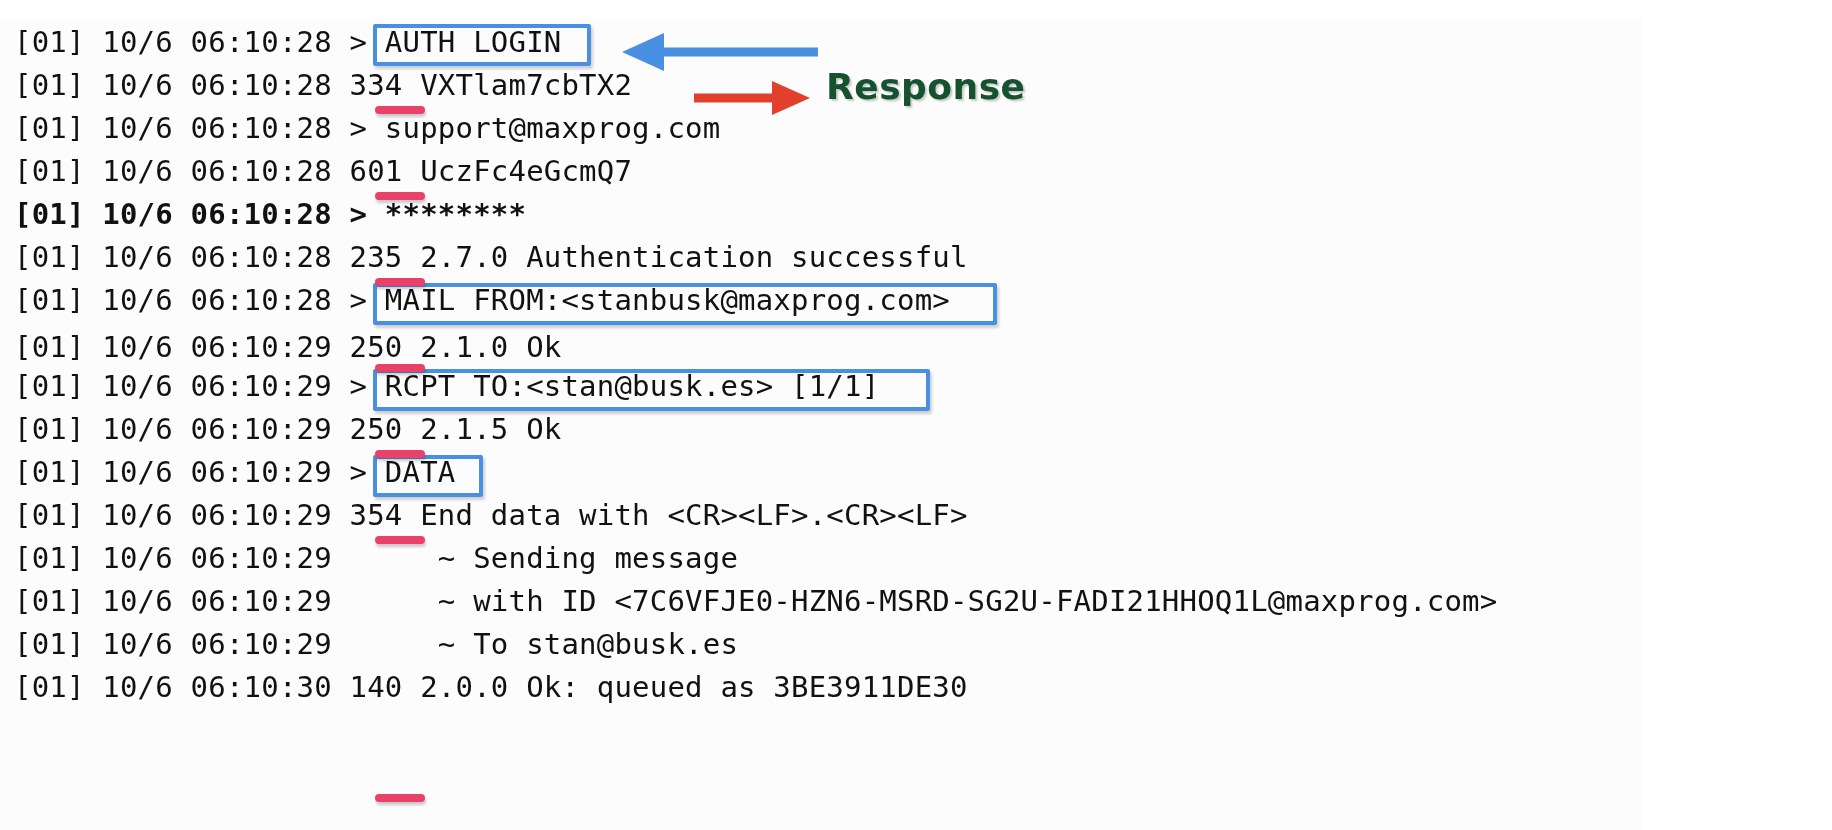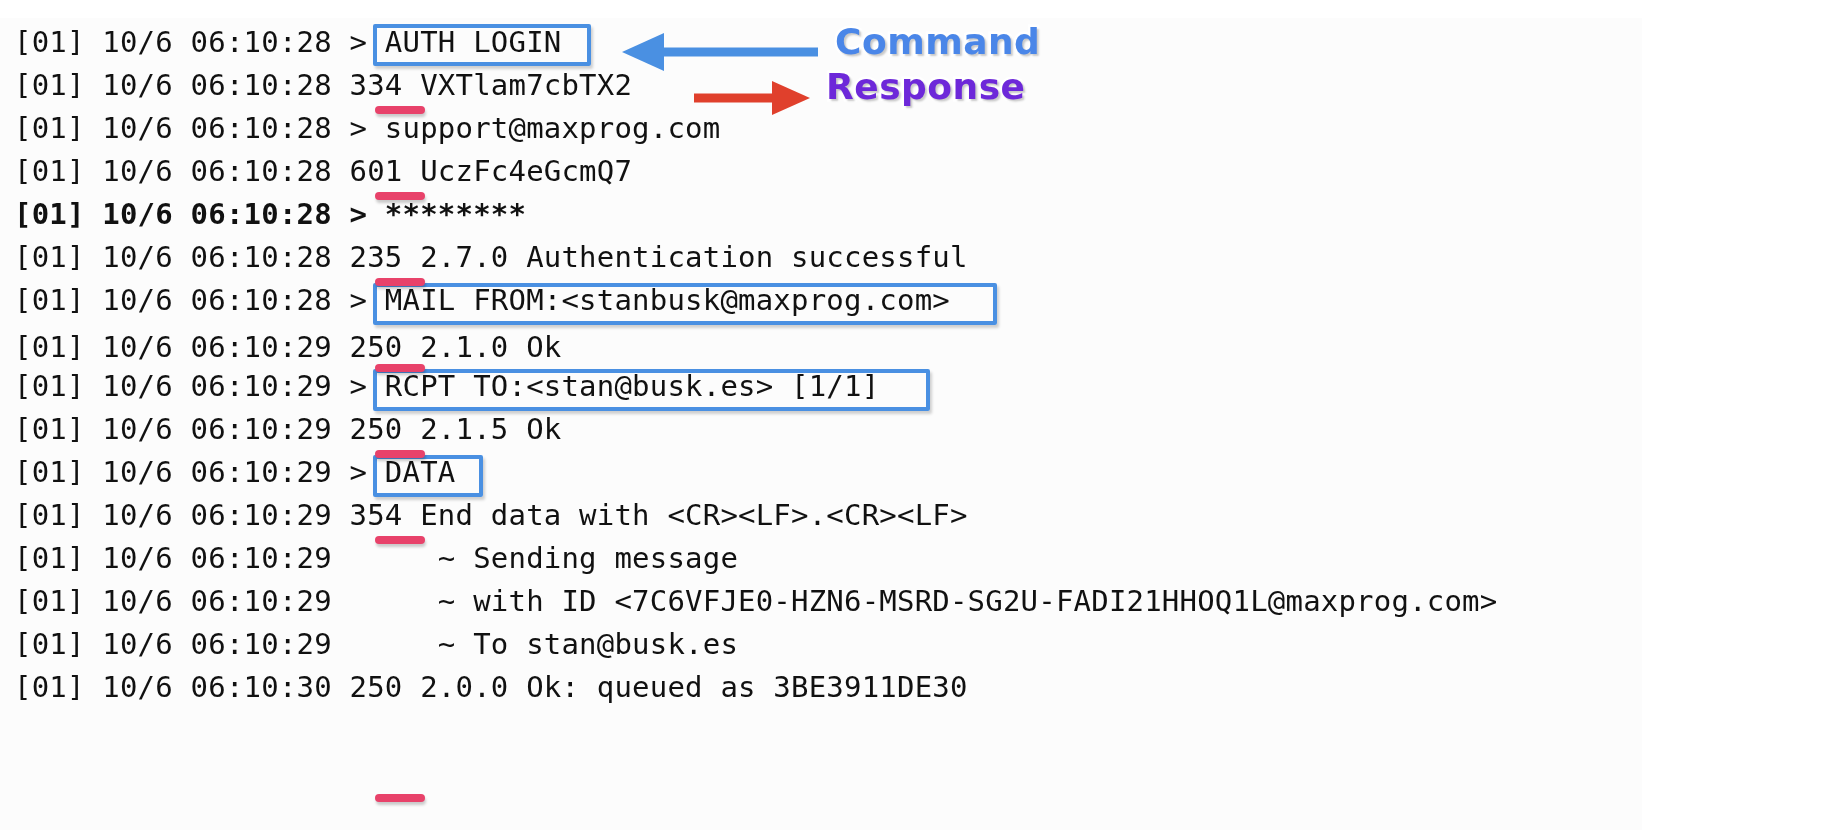--- a/index.html
+++ b/index.html
@@ -65,21 +65,21 @@
     font-weight: bold;
     font-size: 36px;
     letter-spacing: 0.5px;
     white-space: nowrap;
     -webkit-text-stroke: 5px #ffffff;
     paint-order: stroke fill;
     text-shadow:
        2px 2px 2px rgba(0,0,0,0.22);
   }
   .legend-label.command  { color: #4a86e8; }
-  .legend-label.response { color: #6d28d9; }
+  .legend-label.response { color: #14532d; }
 
   .arrow-svg {
     position: absolute;
     overflow: visible;
   }
   .arrow-svg .shaft-blue { stroke: #4a90e2; }
   .arrow-svg .head-blue  { fill: #4a90e2; }
   .arrow-svg .shaft-red  { stroke: #e0402c; }
   .arrow-svg .head-red   { fill: #e0402c; }
 </style>
@@ -97,21 +97,21 @@
       <div class="line" style="top: 218px;"><span class="prefix">[01] 10/6 06:10:28 </span><span class="body">235 2.7.0 Authentication successful</span></div>
       <div class="line" style="top: 261px;"><span class="prefix">[01] 10/6 06:10:28 </span><span class="body">&gt; MAIL FROM:&lt;stanbusk@maxprog.com&gt;</span></div>
       <div class="line" style="top: 308px;"><span class="prefix">[01] 10/6 06:10:29 </span><span class="body">250 2.1.0 Ok</span></div>
       <div class="line" style="top: 347px;"><span class="prefix">[01] 10/6 06:10:29 </span><span class="body">&gt; RCPT TO:&lt;stan@busk.es&gt; [1/1]</span></div>
       <div class="line" style="top: 390px;"><span class="prefix">[01] 10/6 06:10:29 </span><span class="body">250 2.1.5 Ok</span></div>
       <div class="line" style="top: 433px;"><span class="prefix">[01] 10/6 06:10:29 </span><span class="body">&gt; DATA</span></div>
       <div class="line" style="top: 476px;"><span class="prefix">[01] 10/6 06:10:29 </span><span class="body">354 End data with &lt;CR&gt;&lt;LF&gt;.&lt;CR&gt;&lt;LF&gt;</span></div>
       <div class="line" style="top: 519px;"><span class="prefix">[01] 10/6 06:10:29 </span><span class="body">     ~ Sending message</span></div>
       <div class="line" style="top: 562px;"><span class="prefix">[01] 10/6 06:10:29 </span><span class="body">     ~ with ID &lt;7C6VFJE0-HZN6-MSRD-SG2U-FADI21HHOQ1L@maxprog.com&gt;</span></div>
       <div class="line" style="top: 605px;"><span class="prefix">[01] 10/6 06:10:29 </span><span class="body">     ~ To stan@busk.es</span></div>
-      <div class="line" style="top: 648px;"><span class="prefix">[01] 10/6 06:10:30 </span><span class="body">250 2.0.0 Ok: queued as 3BE3911DE30</span></div>
+      <div class="line" style="top: 648px;"><span class="prefix">[01] 10/6 06:10:30 </span><span class="body">140 2.0.0 Ok: queued as 3BE3911DE30</span></div>
     </div>
 
   <div class="cmd-box" style="left:373px;  top:6px;   width:218px; height:42px;"></div>
   <div class="cmd-box" style="left:373px;  top:265px; width:624px; height:42px;"></div>
   <div class="cmd-box" style="left:373px;  top:351px; width:557px; height:42px;"></div>
   <div class="cmd-box" style="left:373px;  top:437px; width:110px; height:42px;"></div>
 
   <div class="code-underline" style="left:375px; top:88px;  width:50px;"></div>
   <div class="code-underline" style="left:375px; top:174px; width:50px;"></div>
   <div class="code-underline" style="left:375px; top:260px; width:50px;"></div>
@@ -123,17 +123,16 @@
   <svg class="arrow-svg" style="left:620px; top:14px;" width="200" height="40" viewBox="0 0 200 40">
     <line class="shaft-blue" x1="40" y1="20" x2="198" y2="20" stroke-width="9" stroke-linecap="butt"></line>
     <polygon class="head-blue" points="2,20 44,1 44,39"></polygon>
   </svg>
 
   <svg class="arrow-svg" style="left:692px; top:60px;" width="120" height="40" viewBox="0 0 120 40">
     <line class="shaft-red" x1="2" y1="20" x2="84" y2="20" stroke-width="9" stroke-linecap="butt"></line>
     <polygon class="head-red" points="118,20 80,3 80,37"></polygon>
   </svg>
 
-  <div class="legend-label command" style="left:835px; top:3px;">Command</div>
 
   <div class="legend-label response" style="left:826px; top:48px;">Response</div>
 
 </div>
 
 </body></html>

